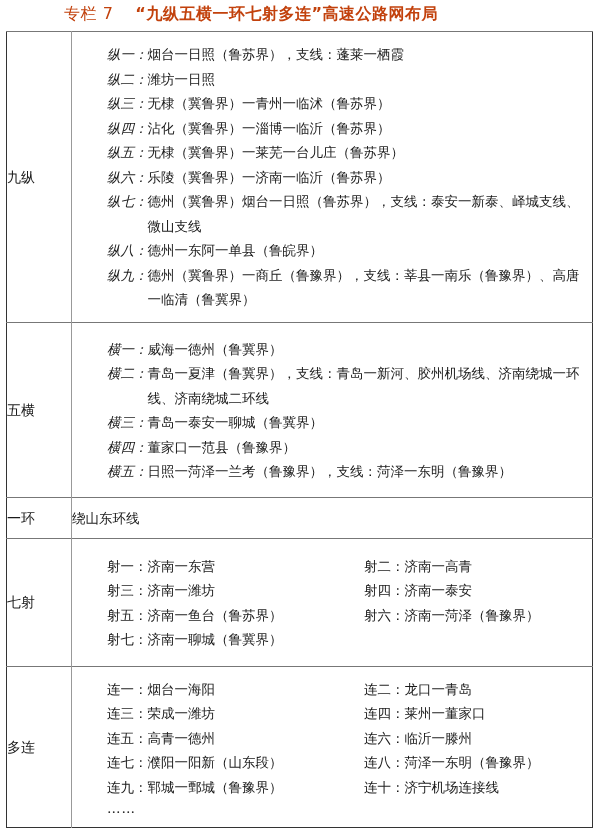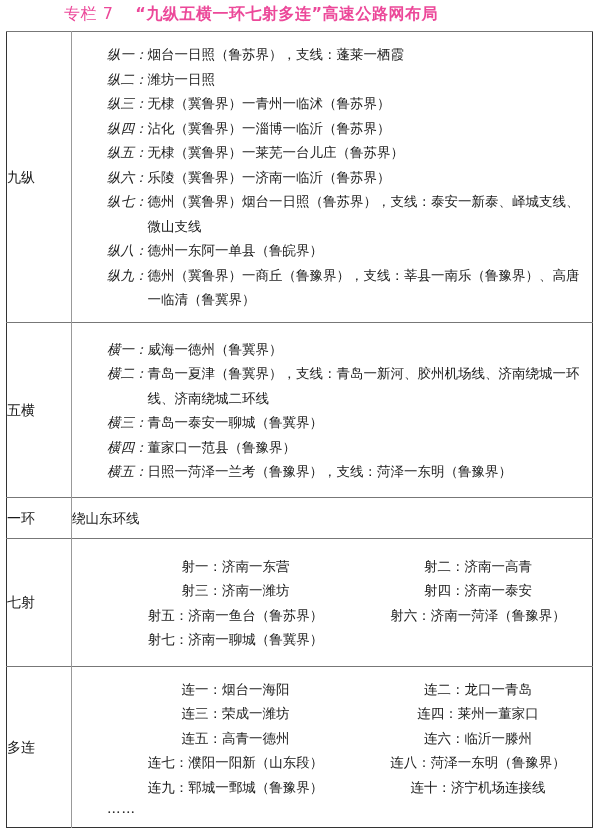--- a/index.html
+++ b/index.html
@@ -4,39 +4,39 @@
 <style>
   html, body { margin: 0; padding: 0; background: #ffffff; }
   body {
     width: 601px; height: 838px; position: relative; overflow: hidden;
     font-family: "DejaVu Serif", "Liberation Serif", serif;
     color: #1a1a1a;
   }
   .title {
     position: absolute; left: 0; top: 4px; width: 502px;
     text-align: center; font-family: "DejaVu Sans", "Liberation Sans", sans-serif;
-    font-size: 16px; font-weight: bold; letter-spacing: 0.5px; color: #ec4899;
+    font-size: 16px; font-weight: bold; letter-spacing: 0.5px; color: #c2410c;
   }
   .title .num { font-weight: normal; margin-right: 22px; }
   table {
     position: absolute; left: 6px; top: 31px; width: 587px;
     border-collapse: collapse; border: 1.5px solid #333;
     font-size: 13.5px; line-height: 24.5px;
   }
   td { border-top: 1px solid #777; vertical-align: middle; padding: 0; }
   td.cat {
     width: 64px; text-align: left; border-right: 1px solid #999;
     font-size: 14px;
   }
   td.content { padding: 5px 0 5px 0; }
   .item { display: flex; padding-left: 35px; padding-right: 8px; }
   .item .lbl { flex: 0 0 auto; white-space: nowrap; font-style: italic; }
   .item .txt { flex: 1 1 auto; }
   .single { padding-left: 8px; }
-  .grid2 { display: grid; grid-template-columns: 257px 1fr; padding-left: 35px; text-align: center; }
+  .grid2 { display: grid; grid-template-columns: 257px 1fr; padding-left: 35px; }
   .dots { padding-left: 35px; letter-spacing: 1px; line-height: 18px; }
 </style>
 </head>
 <body>
 
 <div class="title">
   <span class="num">专栏 7</span><span>“九纵五横一环七射多连”高速公路网布局</span>
 </div>
 
 <table>

